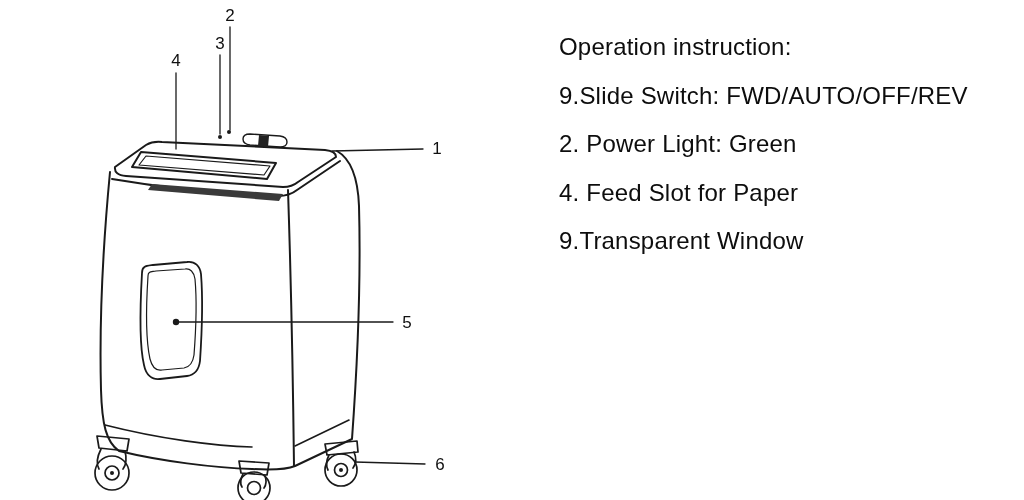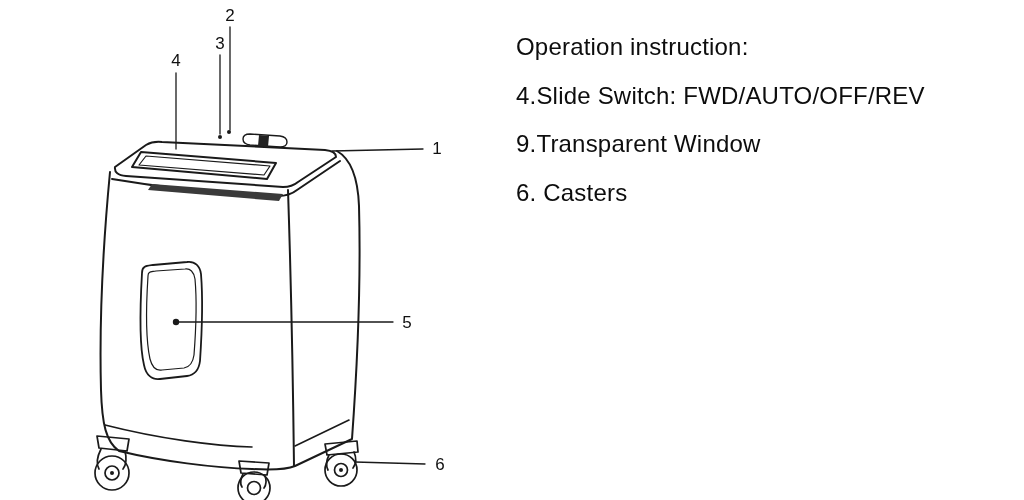--- a/index.html
+++ b/index.html
@@ -41,20 +41,21 @@
     left: 516px;
     top: 23px;
     width: 500px;
     color: #0d0d0d;
   }
   .instructions .line {
     font-size: 24px;
     line-height: 48.5px;
     letter-spacing: 0.2px;
     white-space: nowrap;
+    margin-left: 43px;
   }
 </style>
 </head>
 <body>
 
 <div class="page">
 
   <div class="diagram">
     <svg width="500" height="500" viewBox="0 0 500 500">
       <g fill="none" stroke="#1a1a1a" stroke-width="2" stroke-linecap="round" stroke-linejoin="round">
@@ -135,18 +136,19 @@
     <div class="callout" style="left:437px; top:148px;">1</div>
     <div class="callout" style="left:230px; top:15px;">2</div>
     <div class="callout" style="left:220px; top:43px;">3</div>
     <div class="callout" style="left:176px; top:60px;">4</div>
     <div class="callout" style="left:407px; top:322px;">5</div>
     <div class="callout" style="left:440px; top:464px;">6</div>
   </div>
 
   <div class="instructions">
     <div class="line">Operation instruction:</div>
-    <div class="line">4.Slide Switch: FWD/AUTO/OFF/REV</div>
+    <div class="line">9.Slide Switch: FWD/AUTO/OFF/REV</div>
+    <div class="line">2. Power Light: Green</div>
+    <div class="line">4. Feed Slot for Paper</div>
     <div class="line">9.Transparent Window</div>
-    <div class="line">6. Casters</div>
   </div>
 
 </div>
 
 </body></html>

